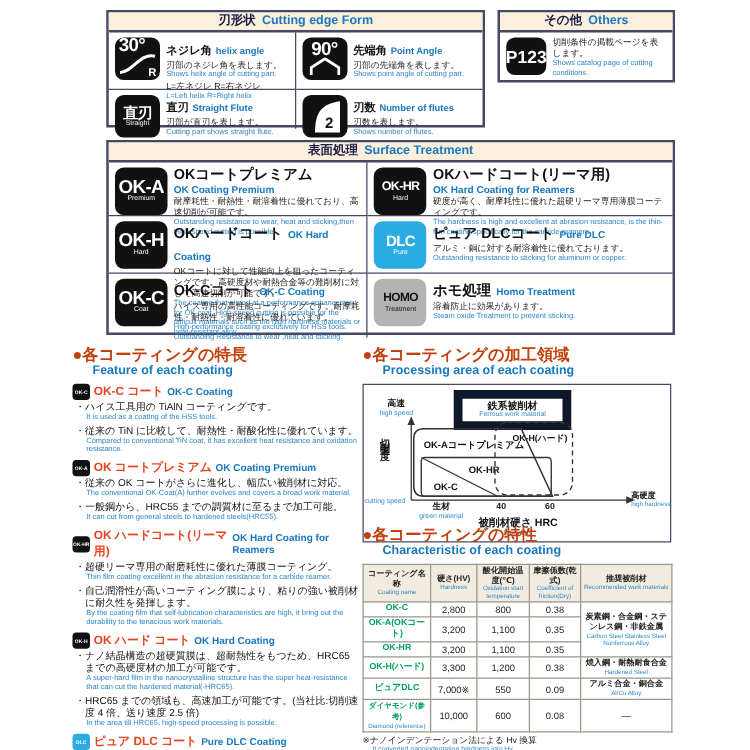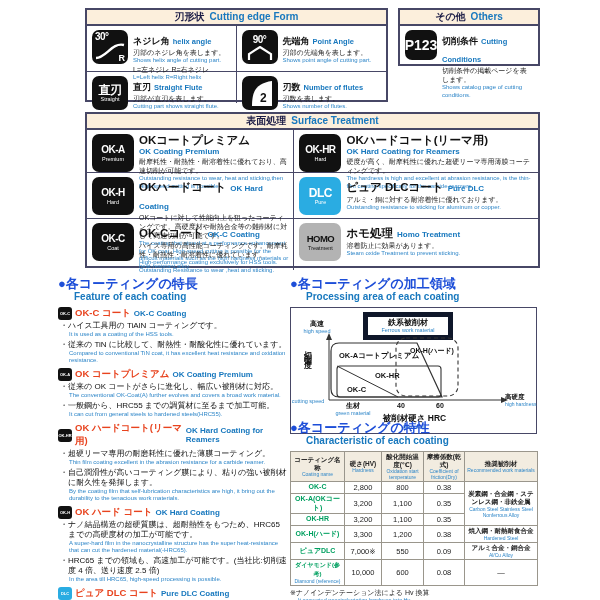--- a/index.html
+++ b/index.html
@@ -10,54 +10,54 @@
               font-weight:bold;font-size:10px;color:#1c1c46;padding:1px 0;line-height:12px;}
   .box-header .en{color:#1878be;margin-left:5px;}
   .grid{display:grid;}
   .cell{display:flex;gap:5px;padding:4px 5px;box-sizing:border-box;align-items:flex-start;}
   .br{border-right:1px solid #474766;} .bb{border-bottom:1px solid #474766;}
   
   .icon{background:#111;color:#fff;border-radius:7px;flex:0 0 auto;position:relative;
         display:flex;flex-direction:column;align-items:center;justify-content:center;overflow:hidden;}
   .t-icon{width:36px;height:34px;}
   .s-icon{width:42px;height:38px;}
-  .icon .main{font-weight:bold;font-size:10px;line-height:12px;letter-spacing:-0.5px;}
+  .icon .main{font-weight:bold;font-size:15px;line-height:12px;letter-spacing:-0.5px;}
   .icon .sub{font-size:5.5px;line-height:7px;}
   .icon.gray{background:#b3b3b3;color:#111;}
   .icon.cyan{background:#2aace2;}
   .helix-curve{position:absolute;left:2px;top:10px;}
   .helix .main{position:absolute;left:3px;top:1px;}
   .helix .r{position:absolute;right:3px;bottom:1px;font-size:9px;font-weight:bold;}
   
   .jp-title{font-size:9px;font-weight:bold;color:#111;}
   .en-title{font-size:7.5px;font-weight:bold;color:#1878be;margin-left:3px;}
   .jp-line{font-size:7px;line-height:9px;color:#222;}
   .en-line{font-size:6px;line-height:7.5px;color:#2e86c8;}
   .s-title{font-size:11.5px;font-weight:bold;line-height:13px;color:#111;}
   .s-title-en{font-size:8px;font-weight:bold;color:#1878be;line-height:10px;}
   .s-title-en.inline{margin-left:4px;}
   
-  .sec-title{font-size:13px;font-weight:bold;color:#1d4ed8;line-height:15px;}
+  .sec-title{font-size:13px;font-weight:bold;color:#c2410c;line-height:15px;}
   .sec-title-en{font-size:10px;font-weight:bold;color:#1878be;margin-left:16px;line-height:12px;}
   .features{position:absolute;left:58px;top:276px;width:230px;}
   .f-group{margin-top:4px;}
   .f-head-row{display:flex;align-items:center;gap:3px;margin-bottom:1px;}
   .mini-icon{width:14px;height:13px;border-radius:3px;background:#111;color:#fff;
              font-size:4px;font-weight:bold;display:flex;align-items:center;justify-content:center;flex:0 0 auto;}
   .mini-icon.cyan{background:#2aace2;}
   .f-head-jp{font-size:9.5px;font-weight:bold;color:#e8431e;}
   .f-head-en{font-size:8px;font-weight:bold;color:#1878be;}
   .f-bullet{margin:1px 0 2px 2px;}
   .b-jp{font-size:8px;line-height:10px;color:#111;padding-left:8px;text-indent:-8px;}
   .b-en{font-size:6px;line-height:7px;color:#2e86c8;margin-left:9px;}
   
   .processing{position:absolute;left:290px;top:276px;width:250px;}
   .chart-box{position:relative;margin-top:4px;width:247px;height:127px;border:1.5px solid #474766;box-sizing:border-box;}
   .chart-box .abs{position:absolute;}
-  .c-titlebox{position:absolute;left:72px;top:4px;width:80px;border:5px solid #0f172a;text-align:center;padding:1px 0;}
+  .c-titlebox{position:absolute;left:72px;top:4px;width:80px;border:7px solid #0f172a;text-align:center;padding:1px 0;}
   .c-t-jp{font-size:8px;font-weight:bold;line-height:9px;}
   .c-t-en{font-size:5.5px;color:#2e86c8;line-height:7px;}
   .c-ytop{left:8px;top:12px;width:36px;text-align:center;}
   .c-ytop .jp{display:block;font-size:7px;font-weight:bold;line-height:8px;}
   .c-ytop .en{display:block;font-size:5.5px;color:#2e86c8;line-height:6.5px;}
   .c-ylabel{left:10px;top:36px;writing-mode:vertical-rl;text-orientation:upright;
             font-size:8px;font-weight:bold;letter-spacing:3px;}
   .c-ylabel-en{left:0;top:90px;width:34px;text-align:center;font-size:5.5px;color:#2e86c8;line-height:6.5px;}
   .c-xtick{top:94px;text-align:center;font-size:7px;font-weight:bold;line-height:8px;}
   .c-xtick .en{display:block;font-size:5.5px;font-weight:normal;color:#2e86c8;line-height:6.5px;}
@@ -148,21 +148,20 @@
 
   <section class="box" style="left:398px;top:8px;width:142px;height:58px;">
     <div class="box-header">
       <span>その他</span><span class="en">Others</span>
     </div>
     <div class="cell">
       <div class="icon" style="width:32px;height:30px;">
         <span style="font-size:14px;font-weight:bold;">P123</span>
       </div>
       <div>
-        <div><span class="jp-title">切削条件</span><span class="en-title">Cutting Conditions</span></div>
         <div class="jp-line">切削条件の掲載ページを表します。</div>
         <div class="en-line">Shows catalog page of cutting conditions.</div>
       </div>
     </div>
   </section>
 
   <section class="box" style="left:85px;top:112px;width:455px;height:156px;">
     <div class="box-header">
       <span>表面処理</span><span class="en">Surface Treatment</span>
     </div>

